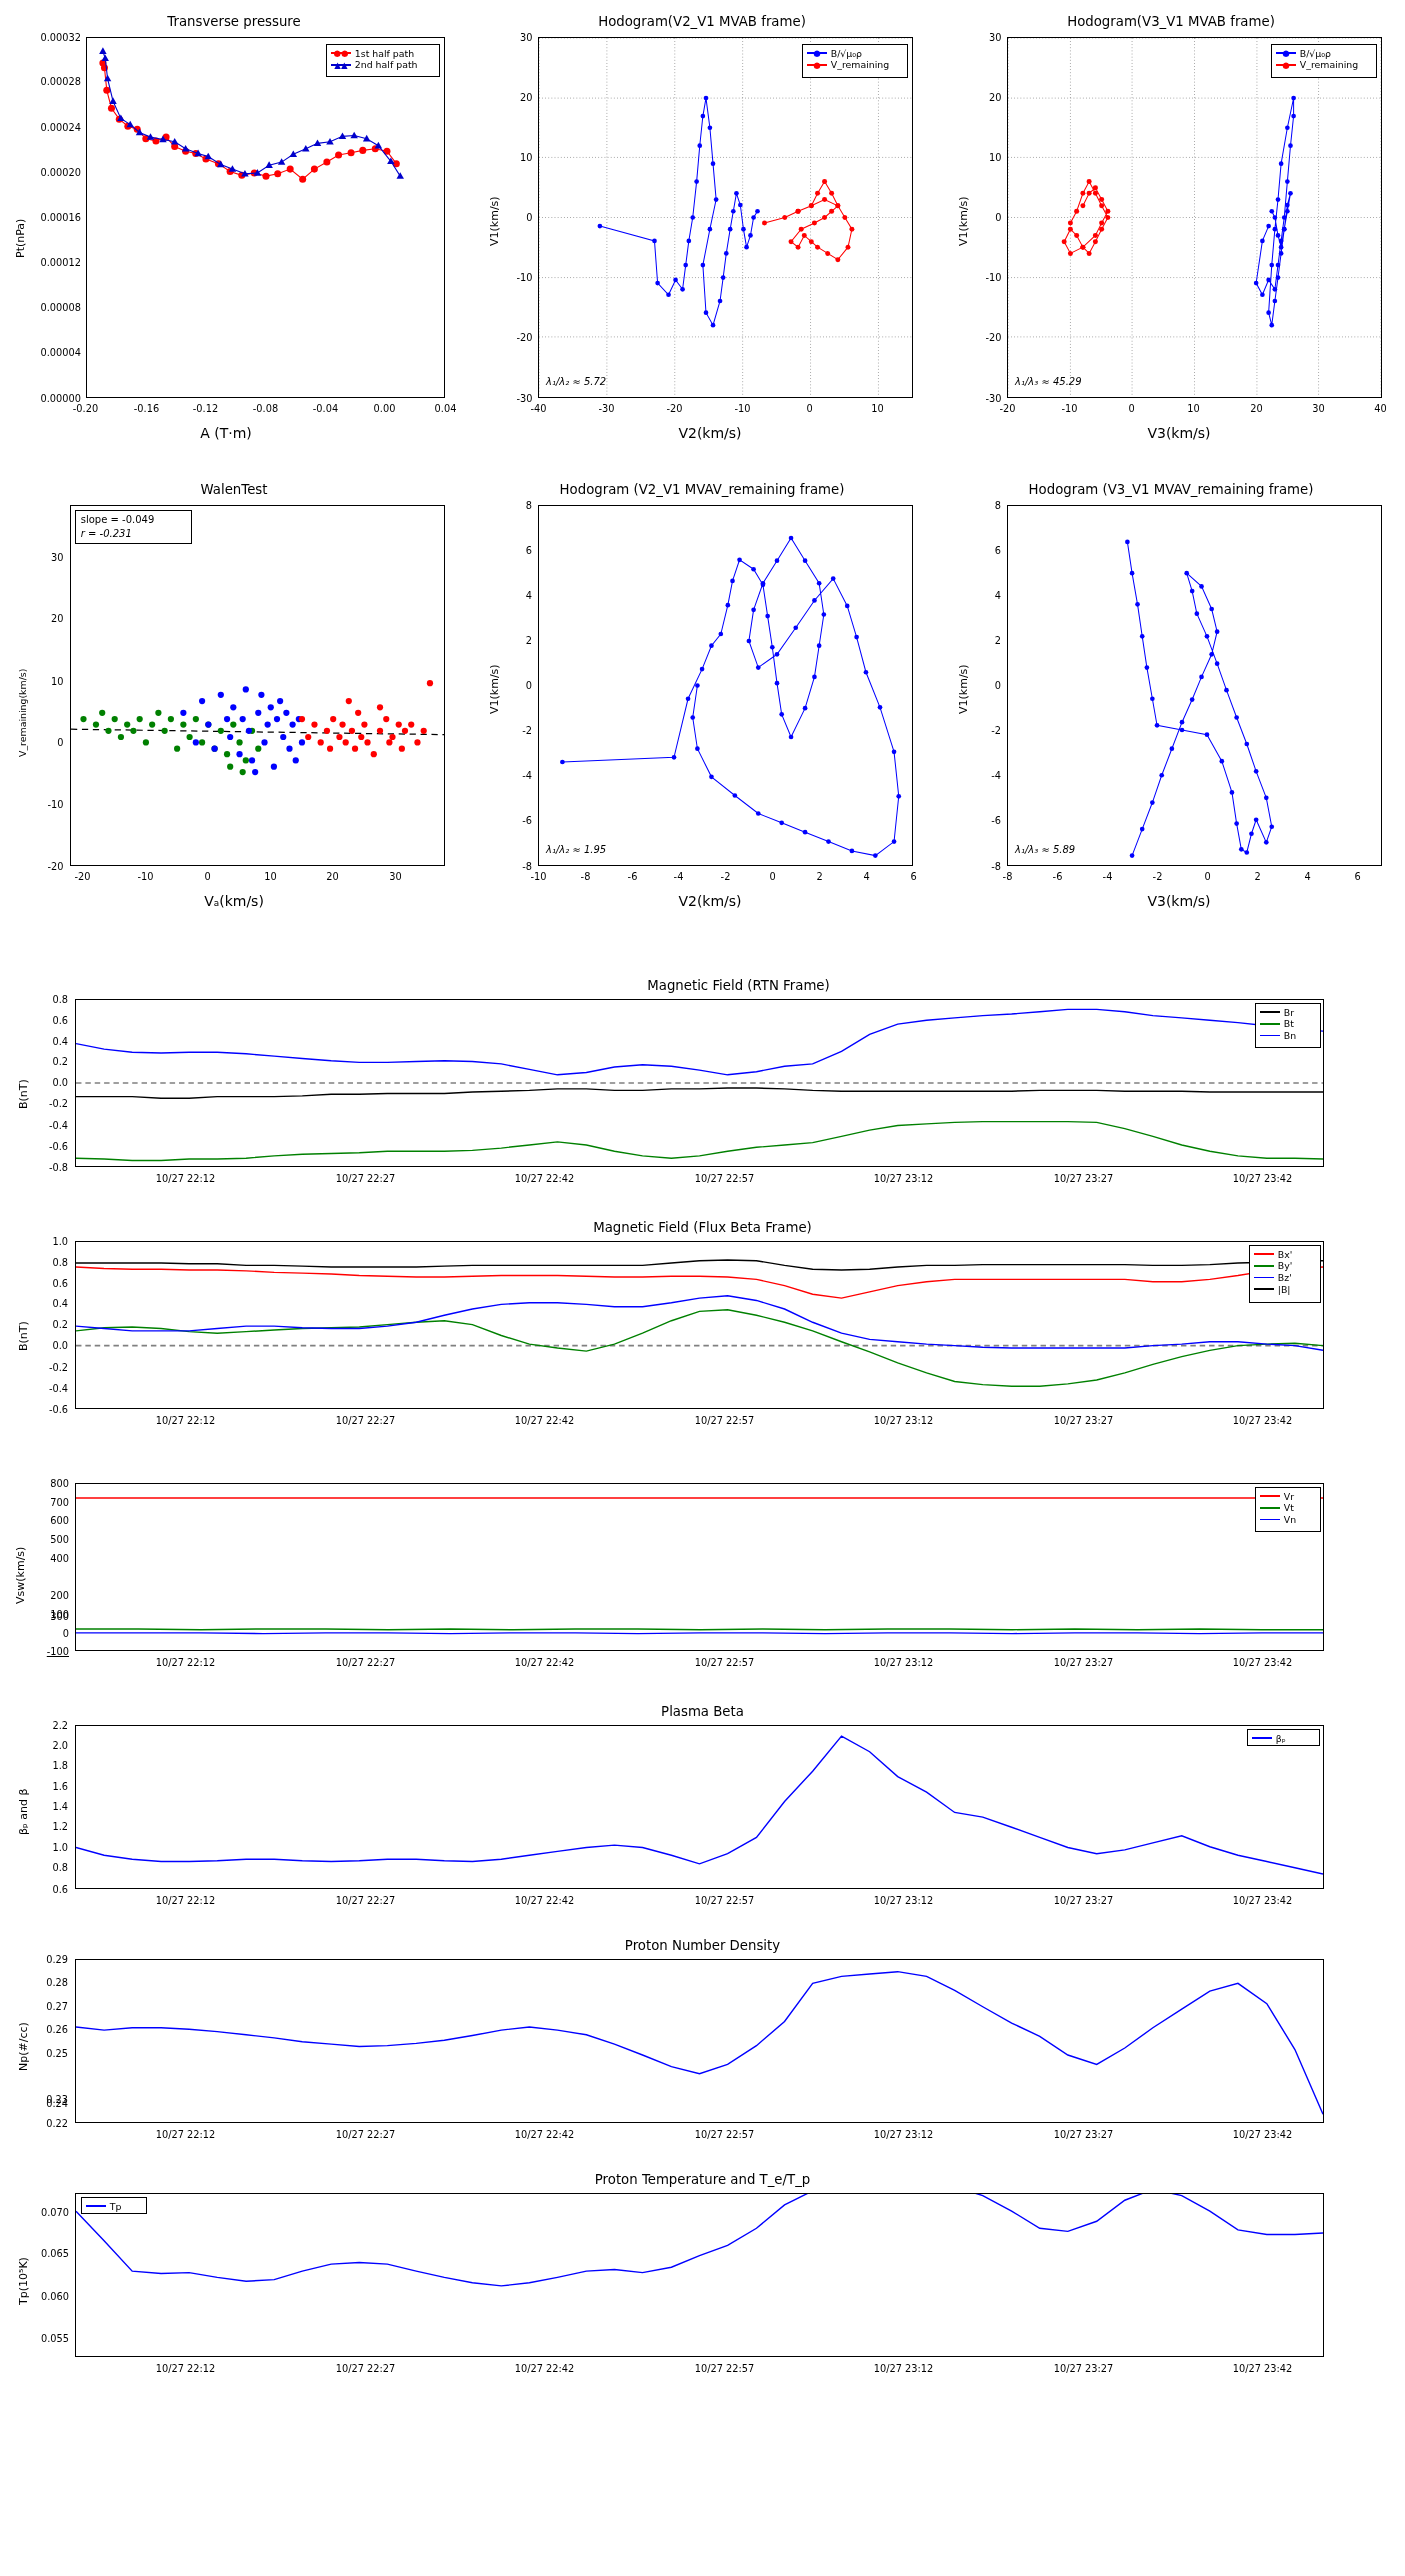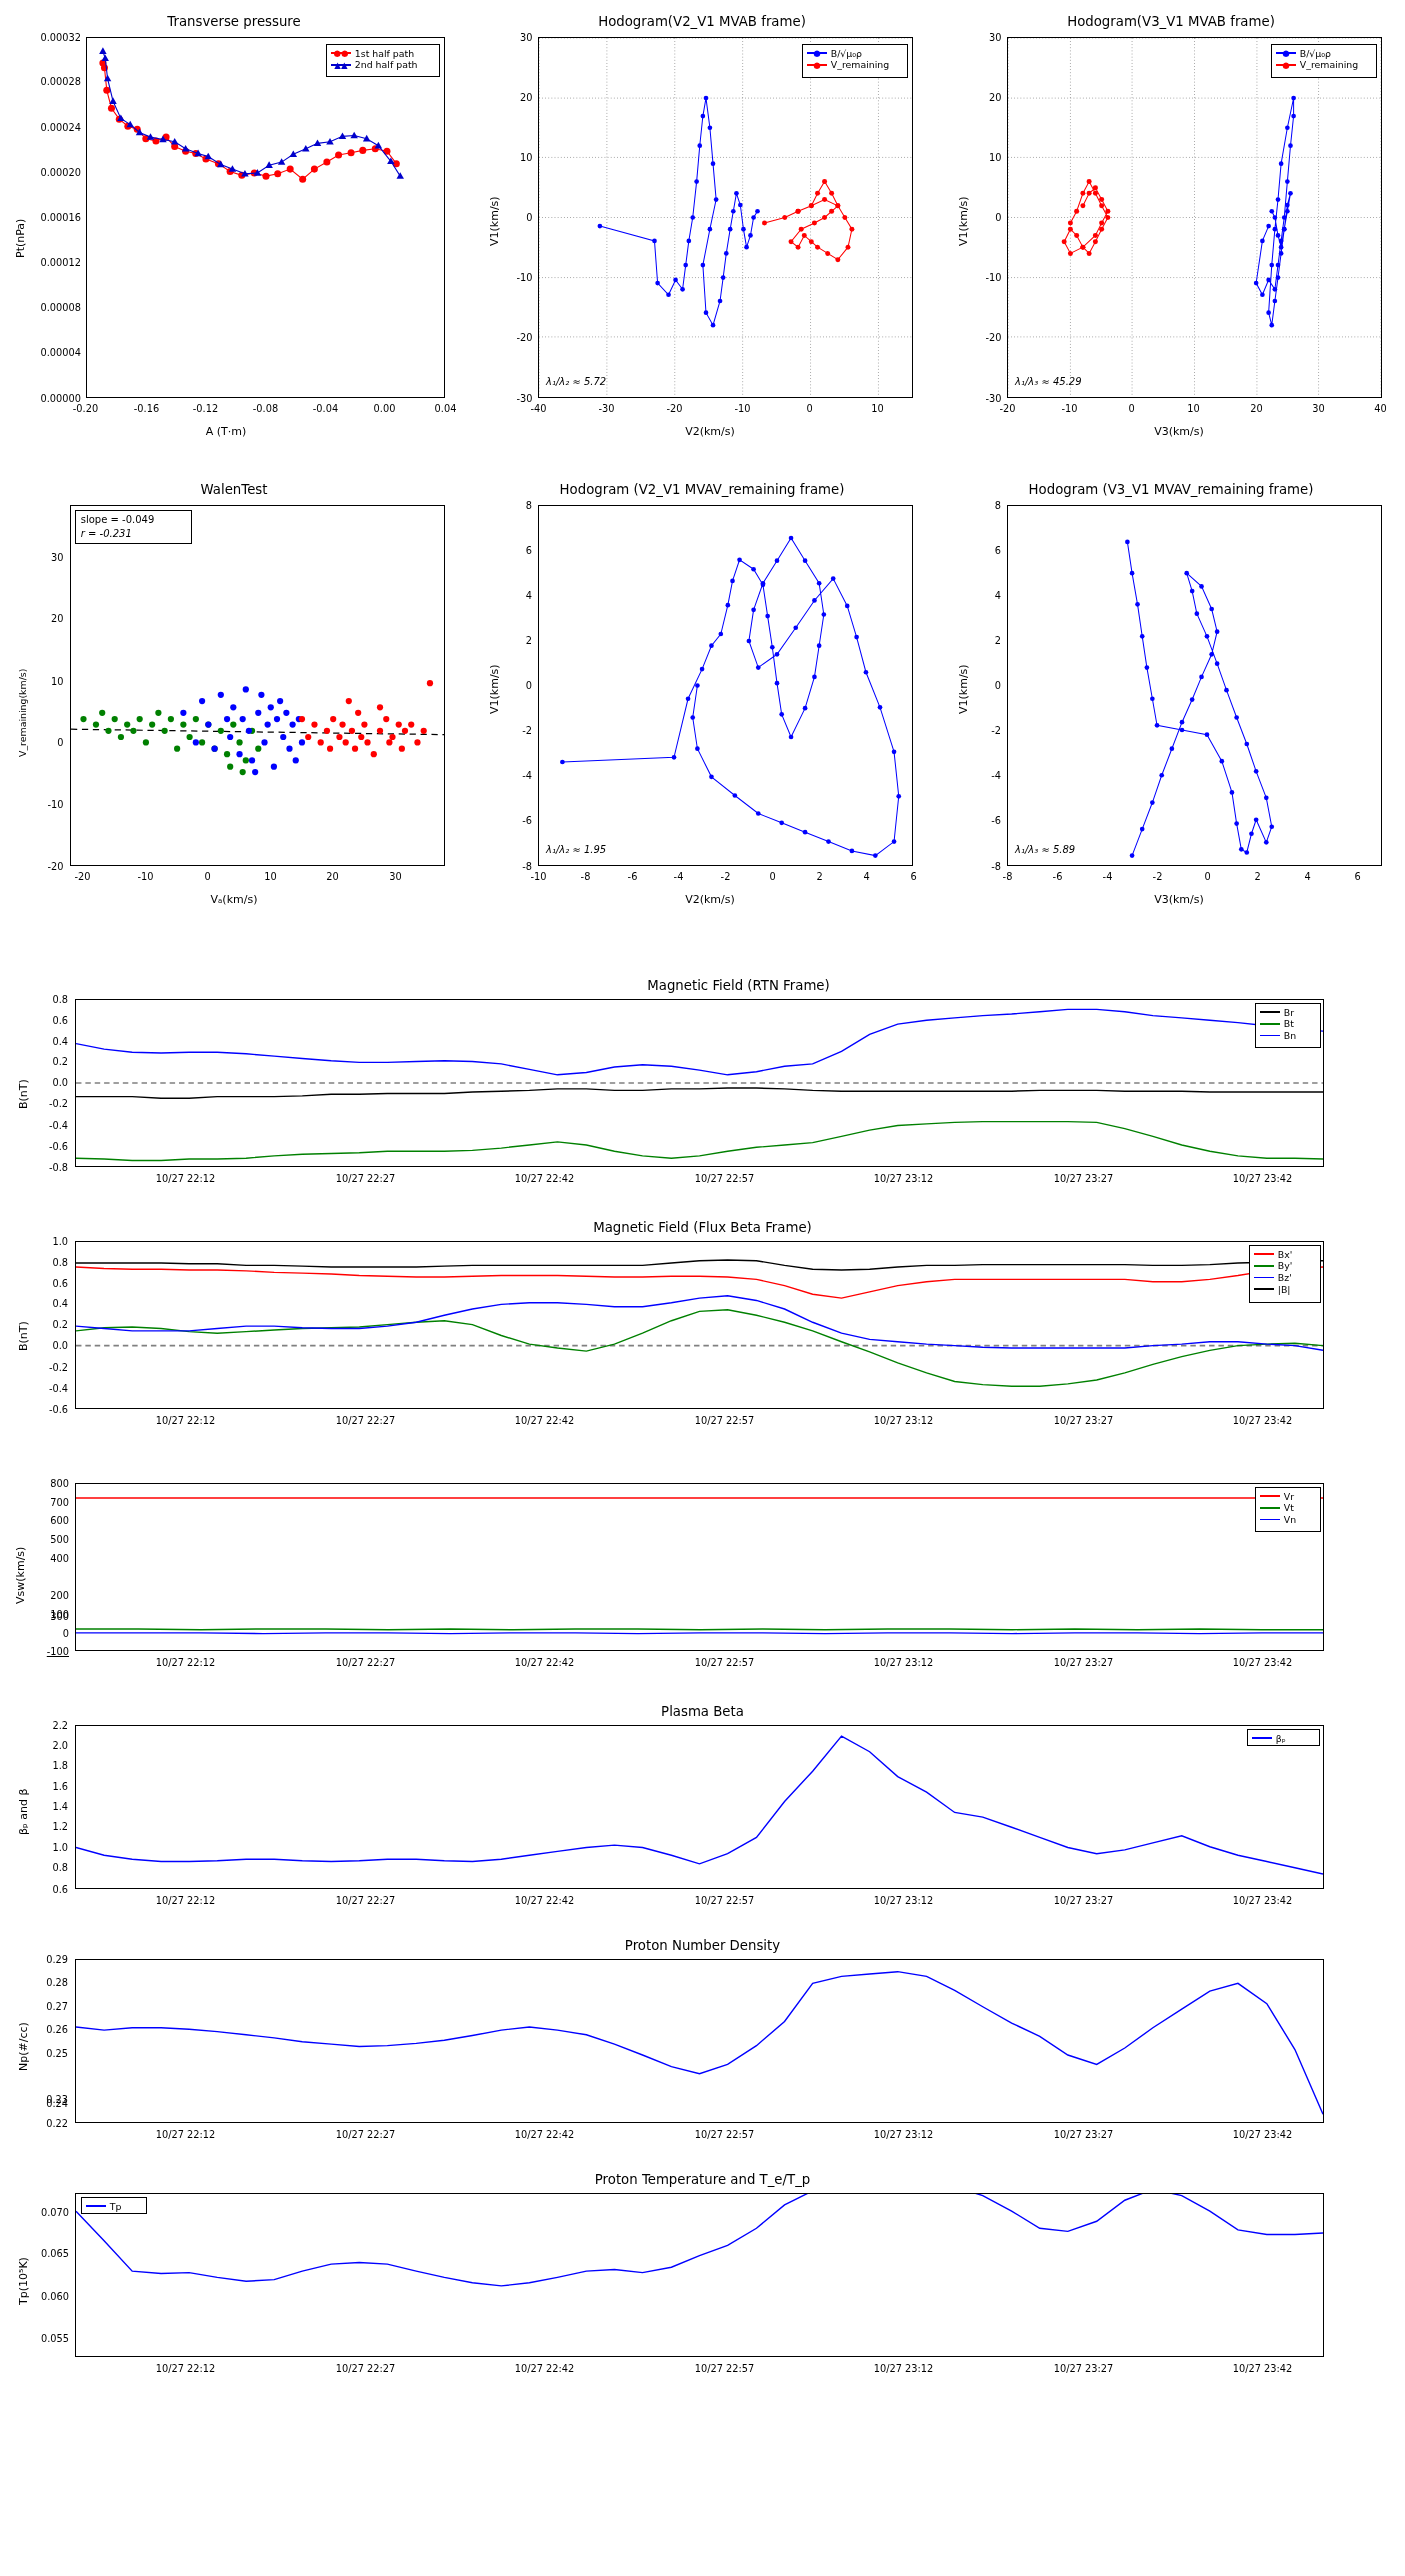--- a/index.html
+++ b/index.html
@@ -2,21 +2,21 @@
 <html style="font-size:12.5px"><head>
 <meta charset="utf-8">
 <style>
   html,body{margin:0;padding:0;background:#ffffff;}
   body{width:1405px;height:2576px;font-family:"DejaVu Sans",sans-serif;color:#000;}
   .page{position:relative;width:1405px;height:2576px;}
   .panel{position:absolute;box-sizing:border-box;}
   .plotbox{position:absolute;border:0.8px solid #000;box-sizing:border-box;background:#fff;overflow:hidden;}
   .ptitle{position:absolute;width:100%;text-align:center;font-size:13.3px;color:#000;}
   .ylabel{position:absolute;transform-origin:0 0;transform:rotate(-90deg);font-size:11px;white-space:nowrap;}
-  .xlabel{position:absolute;font-size:11px;text-align:center;white-space:nowrap;}
+  .xlabel{position:absolute;font-size:14px;text-align:center;white-space:nowrap;}
   .tick{position:absolute;font-size:9.8px;color:#000;white-space:nowrap;}
   .ytick{text-align:right;}
   .xtick{text-align:center;}
   .legend{position:absolute;border:0.8px solid #000;background:#fff;font-size:9.4px;padding:2.3px 3.9px;box-sizing:border-box;}
   .legend .row{display:flex;align-items:center;height:11.7px;white-space:nowrap;}
   .legend .swatch{display:inline-block;width:20px;height:1.6px;margin-right:3.9px;position:relative;}
   .legend .mk{position:absolute;left:50%;top:50%;transform:translate(-50%,-50%);font-size:8.6px;line-height:0;}
   .annot{position:absolute;font-size:10px;font-style:italic;}
   .boxannot{position:absolute;border:0.8px solid #000;background:#fff;font-size:10px;padding:2.3px 4.7px;line-height:1.35;}
   svg{display:block;}

